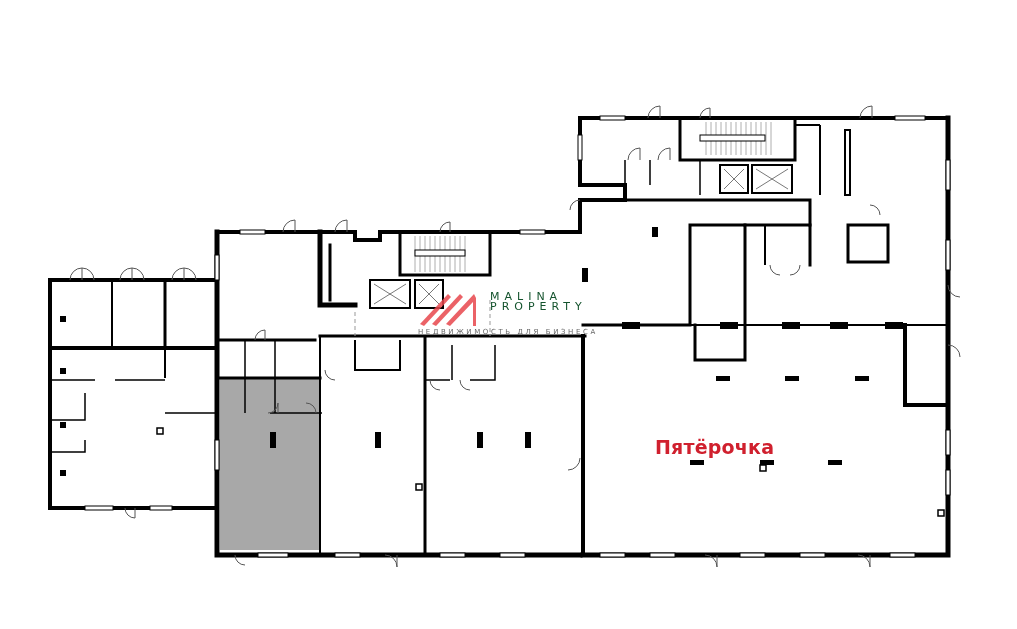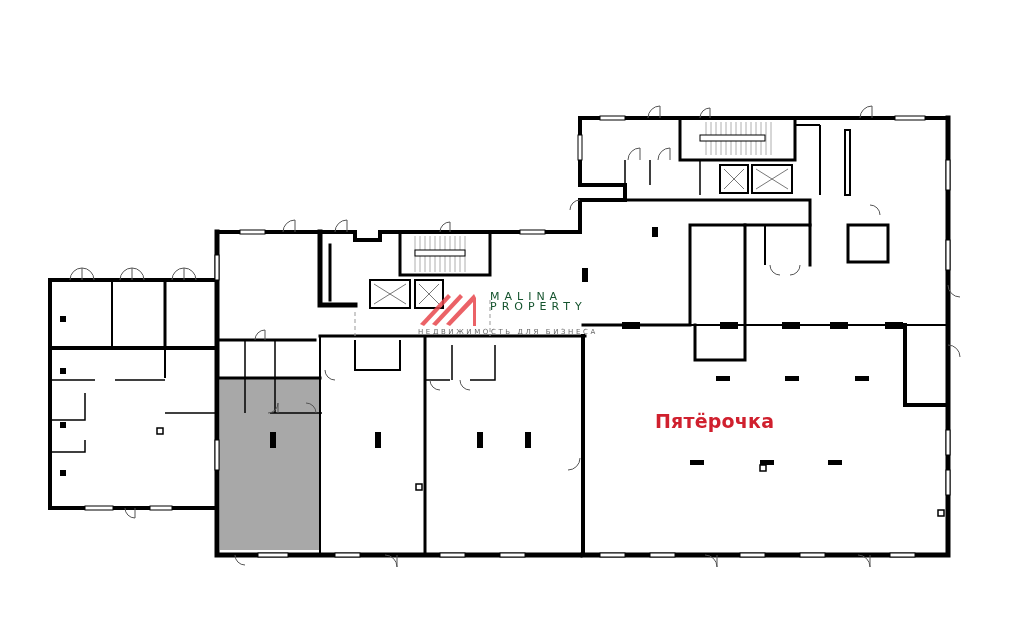--- a/index.html
+++ b/index.html
@@ -4,21 +4,21 @@
   <style>
     html, body { margin: 0; padding: 0; background: #ffffff; }
     body { width: 1017px; height: 629px; overflow: hidden; position: relative; font-family: "Liberation Sans", sans-serif; }
     #plan { position: absolute; left: 0; top: 0; width: 1017px; height: 629px; }
     .wall { stroke: #000; fill: none; stroke-linecap: square; }
     .thin { stroke: #000; fill: none; }
     .door { stroke: #555; fill: none; stroke-width: 1; }
     .pillar { fill: #000; }
     .sq { fill: #fff; stroke: #000; stroke-width: 1.5; }
     .win { stroke: #000; stroke-width: 1; fill: #fff; }
-    .tenant-label { position: absolute; color: #d0202e; font-weight: bold; font-size: 19px; font-family: "DejaVu Sans", sans-serif; letter-spacing: 0.2px; }
+    .tenant-label { position: absolute; color: #d0202e; font-weight: bold; font-size: 19px; font-family: "DejaVu Sans", sans-serif; letter-spacing: 0.2px; margin-top: 26px; }
     .logo { position: absolute; }
     .logo-word { position: absolute; font-family: "DejaVu Sans", sans-serif; color: #14532d; font-size: 11px; letter-spacing: 5px; }
     .logo-sub { position: absolute; font-family: "DejaVu Sans", sans-serif; color: #666; font-size: 7px; letter-spacing: 2.6px; white-space: nowrap; }
   </style>
 </head>
 <body>
 
 <svg id="plan" viewBox="0 0 1017 629" xmlns="http://www.w3.org/2000/svg">
 
   <rect x="220" y="378" width="99" height="172" fill="#a8a8a8"></rect>

